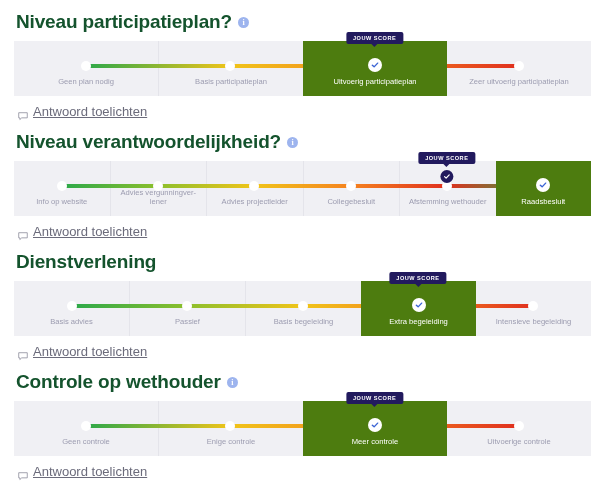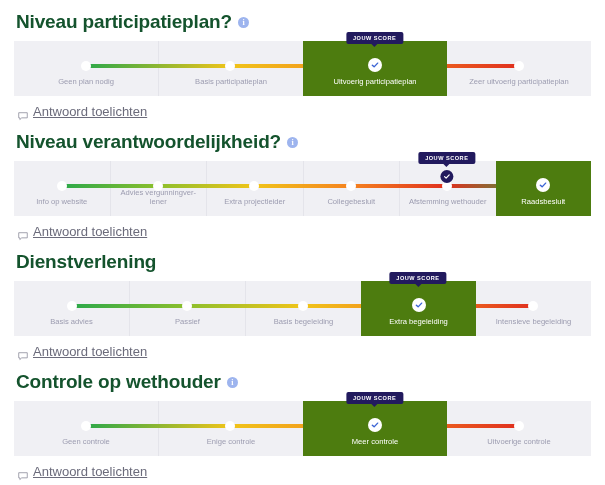--- a/index.html
+++ b/index.html
@@ -179,21 +179,21 @@
         <span class="info-icon">i</span>
       </div>
       <div class="panel">
         <div class="col">
           <div class="col-label">Info op website</div>
         </div>
         <div class="col">
           <div class="col-label">Advies vergunningver-lener</div>
         </div>
         <div class="col">
-          <div class="col-label">Extra projectleider</div>
+          <div class="col-label">Advies projectleider</div>
         </div>
         <div class="col">
           <div class="col-label">Collegebesluit</div>
         </div>
         <div class="col">
           <div class="col-label">Afstemming wethouder</div>
         </div>
         <div class="col active">
           <div class="active-check">
             <svg viewBox="0 0 12 12">

